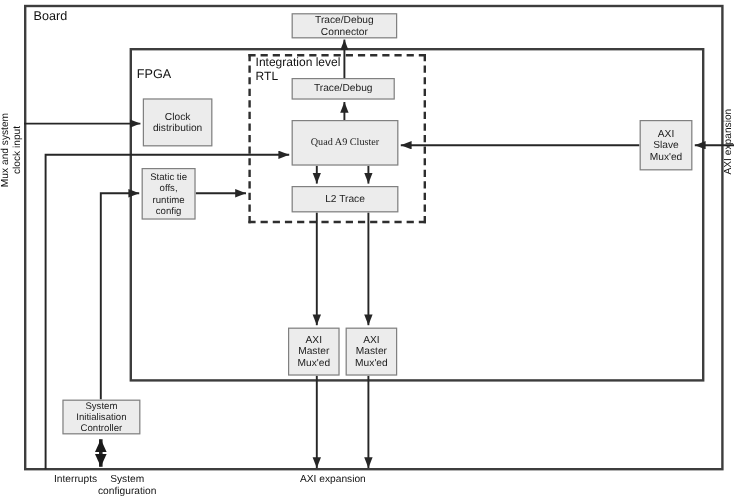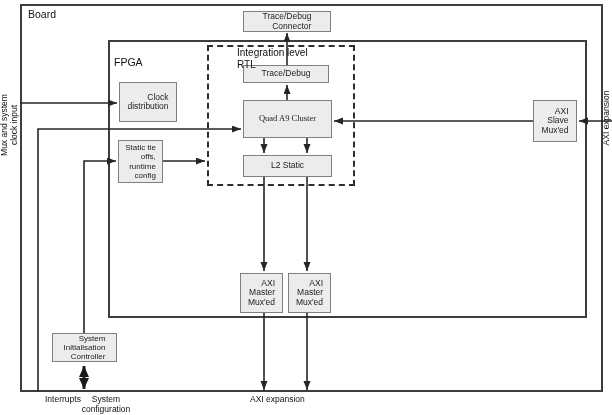--- a/index.html
+++ b/index.html
@@ -11,35 +11,35 @@
   .rect-dashed{position:absolute;border:2px dashed #2e2e2e;box-sizing:border-box;background:transparent;}
   .container-label{position:absolute;font-size:10.5px;font-weight:400;color:#111;white-space:pre-line;line-height:12px;}
   .block{
     position:absolute;background:#ececec;border:1px solid #808080;box-sizing:border-box;
     display:flex;align-items:center;justify-content:center;text-align:center;
     font-size:8.5px;line-height:9.5px;color:#1c1c1c;white-space:pre-line;
   }
   .small-label{position:absolute;font-size:8.5px;color:#111;white-space:pre-line;line-height:10px;}
   .rot{transform:rotate(-90deg);text-align:center;}
   svg.wires{position:absolute;left:0;top:0;z-index:5;}
-  .block{z-index:6;text-align:right;}
+  .block{z-index:6;}
   .container-label,.small-label{z-index:7;}
 </style>
 </head>
 <body>
 
 <div id="stage">
 
   <div class="rect" style="left:20px;top:4px;width:583px;height:388px;"></div>
   <div class="rect" style="left:108px;top:40px;width:479px;height:278px;"></div>
   <div class="rect-dashed" style="left:207px;top:45px;width:148px;height:141px;"></div>
 
   <div class="container-label" style="left:28px;top:8px;">Board</div>
   <div class="container-label" style="left:114px;top:56px;">FPGA</div>
-  <div class="container-label" style="left:213px;top:47px;font-size:10px;margin-left:24px;">Integration level
+  <div class="container-label" style="left:213px;top:47px;font-size:10px;">Integration level
 RTL</div>
 
   <svg class="wires" width="612" height="415" viewBox="0 0 612 415">
     <defs>
       <marker id="ah" orient="auto" markerUnits="userSpaceOnUse" markerWidth="10" markerHeight="8" refX="9" refY="3.5">
         <path d="M0,0 L9,3.5 L0,7 Z" fill="#262626"></path>
       </marker>
       <marker id="ahBig" orient="auto" markerUnits="userSpaceOnUse" markerWidth="13" markerHeight="11" refX="11" refY="5">
         <path d="M0,0 L11,5 L0,10 Z" fill="#1a1a1a"></path>
       </marker>
@@ -63,21 +63,21 @@
       <path d="M612,121 L579,121" marker-end="url(#ah)"></path>
       <path d="M533,121 L334,121" marker-end="url(#ah)"></path>
       <path d="M84,366 L84,389" stroke-width="3" marker-start="url(#ahBigR)" marker-end="url(#ahBig)"></path>
     </g>
   </svg>
 
   <div class="block" style="left:243px;top:11px;width:88px;height:21px;"><span>Trace/Debug
 Connector</span></div>
   <div class="block" style="left:243px;top:65px;width:86px;height:18px;"><span>Trace/Debug</span></div>
   <div class="block" style="left:243px;top:100px;width:89px;height:38px;font-family:Liberation Serif, serif;"><span>Quad A9 Cluster</span></div>
-  <div class="block" style="left:243px;top:155px;width:89px;height:22px;"><span>L2 Static</span></div>
+  <div class="block" style="left:243px;top:155px;width:89px;height:22px;"><span>L2 Trace</span></div>
   <div class="block" style="left:119px;top:82px;width:58px;height:40px;"><span>Clock
 distribution</span></div>
   <div class="block" style="left:118px;top:140px;width:45px;height:43px;font-size:8px;line-height:9.5px;"><span>Static tie
 offs,
 runtime
 config</span></div>
   <div class="block" style="left:533px;top:100px;width:44px;height:42px;"><span>AXI
 Slave
 Mux'ed</span></div>
   <div class="block" style="left:240px;top:273px;width:43px;height:40px;"><span>AXI

